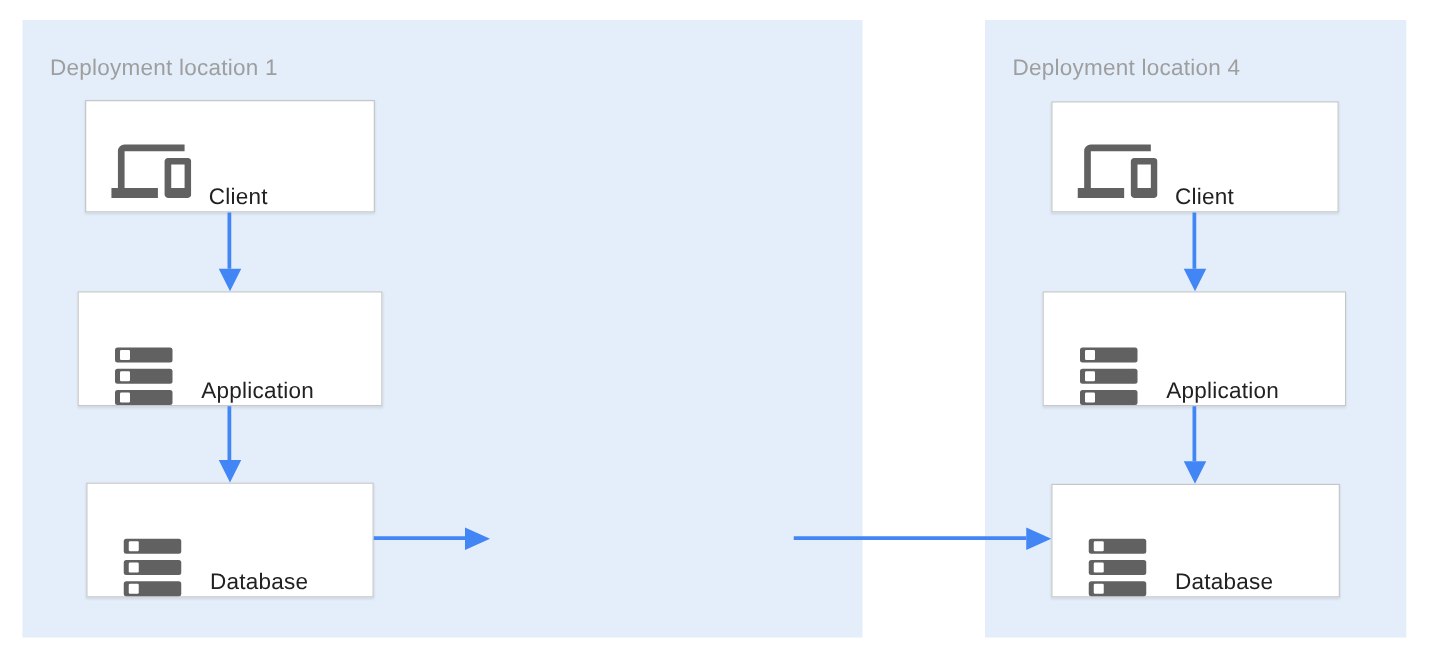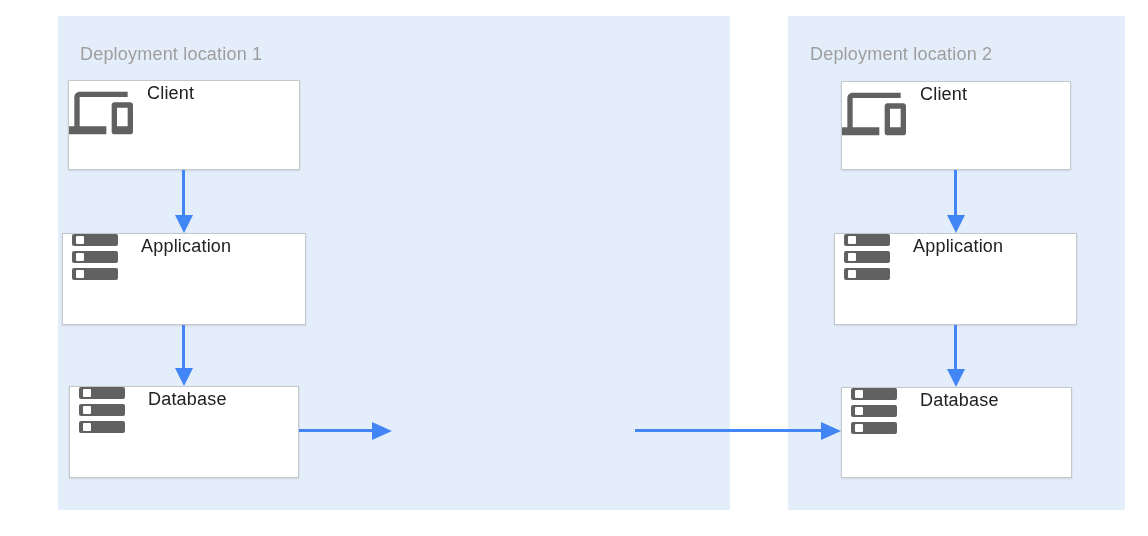--- a/index.html
+++ b/index.html
@@ -37,21 +37,22 @@
     color: var(--region-label);
     letter-spacing: 0.2px;
     white-space: nowrap;
   }
   .node {
     position: absolute;
     background: var(--node-bg);
     border: 1px solid var(--node-border);
     box-shadow: 0 1px 2px rgba(60,64,67,0.14);
     display: flex;
-    align-items: flex-start;
+    align-items: flex-end;
+    padding-left: 20px;
   }
   .icon-wrap {
     width: 64px;
     display: flex;
     align-items: center;
     justify-content: center;
     flex: 0 0 64px;
   }
   .node-label {
     margin-left: 14px;
@@ -115,26 +116,26 @@
     border-top: 9px solid transparent;
     border-bottom: 9px solid transparent;
     border-left: 20px solid var(--arrow);
   }
 </style>
 </head>
 <body>
 
 <div class="canvas">
 
-  <section class="region" style="left:18px; top:16px; width:672px; height:494px;margin-left:40px;">
+  <section class="region" style="left:18px; top:16px; width:672px; height:494px;">
     <div class="region-label">Deployment location 1</div>
   </section>
 
   <section class="region" style="left:788px; top:16px; width:337px; height:494px;">
-    <div class="region-label">Deployment location 2</div>
+    <div class="region-label">Deployment location 4</div>
   </section>
 
   <div class="node" style="left:68px; top:80px; width:232px; height:90px;">
     <span class="icon-wrap">
       <svg width="64" height="64" viewBox="0 0 24 24" aria-hidden="true">
         <path fill="#616161" d="M4 6h18V4H4c-1.1 0-2 .9-2 2v11H0v3h14v-3H4V6zm19 2h-6c-.55 0-1 .45-1 1v10c0 .55.45 1 1 1h6c.55 0 1-.45 1-1V9c0-.55-.45-1-1-1zm-1 9h-4v-7h4v7z"></path>
       </svg>
     </span>
     <span class="node-label">Client</span>
   </div>

